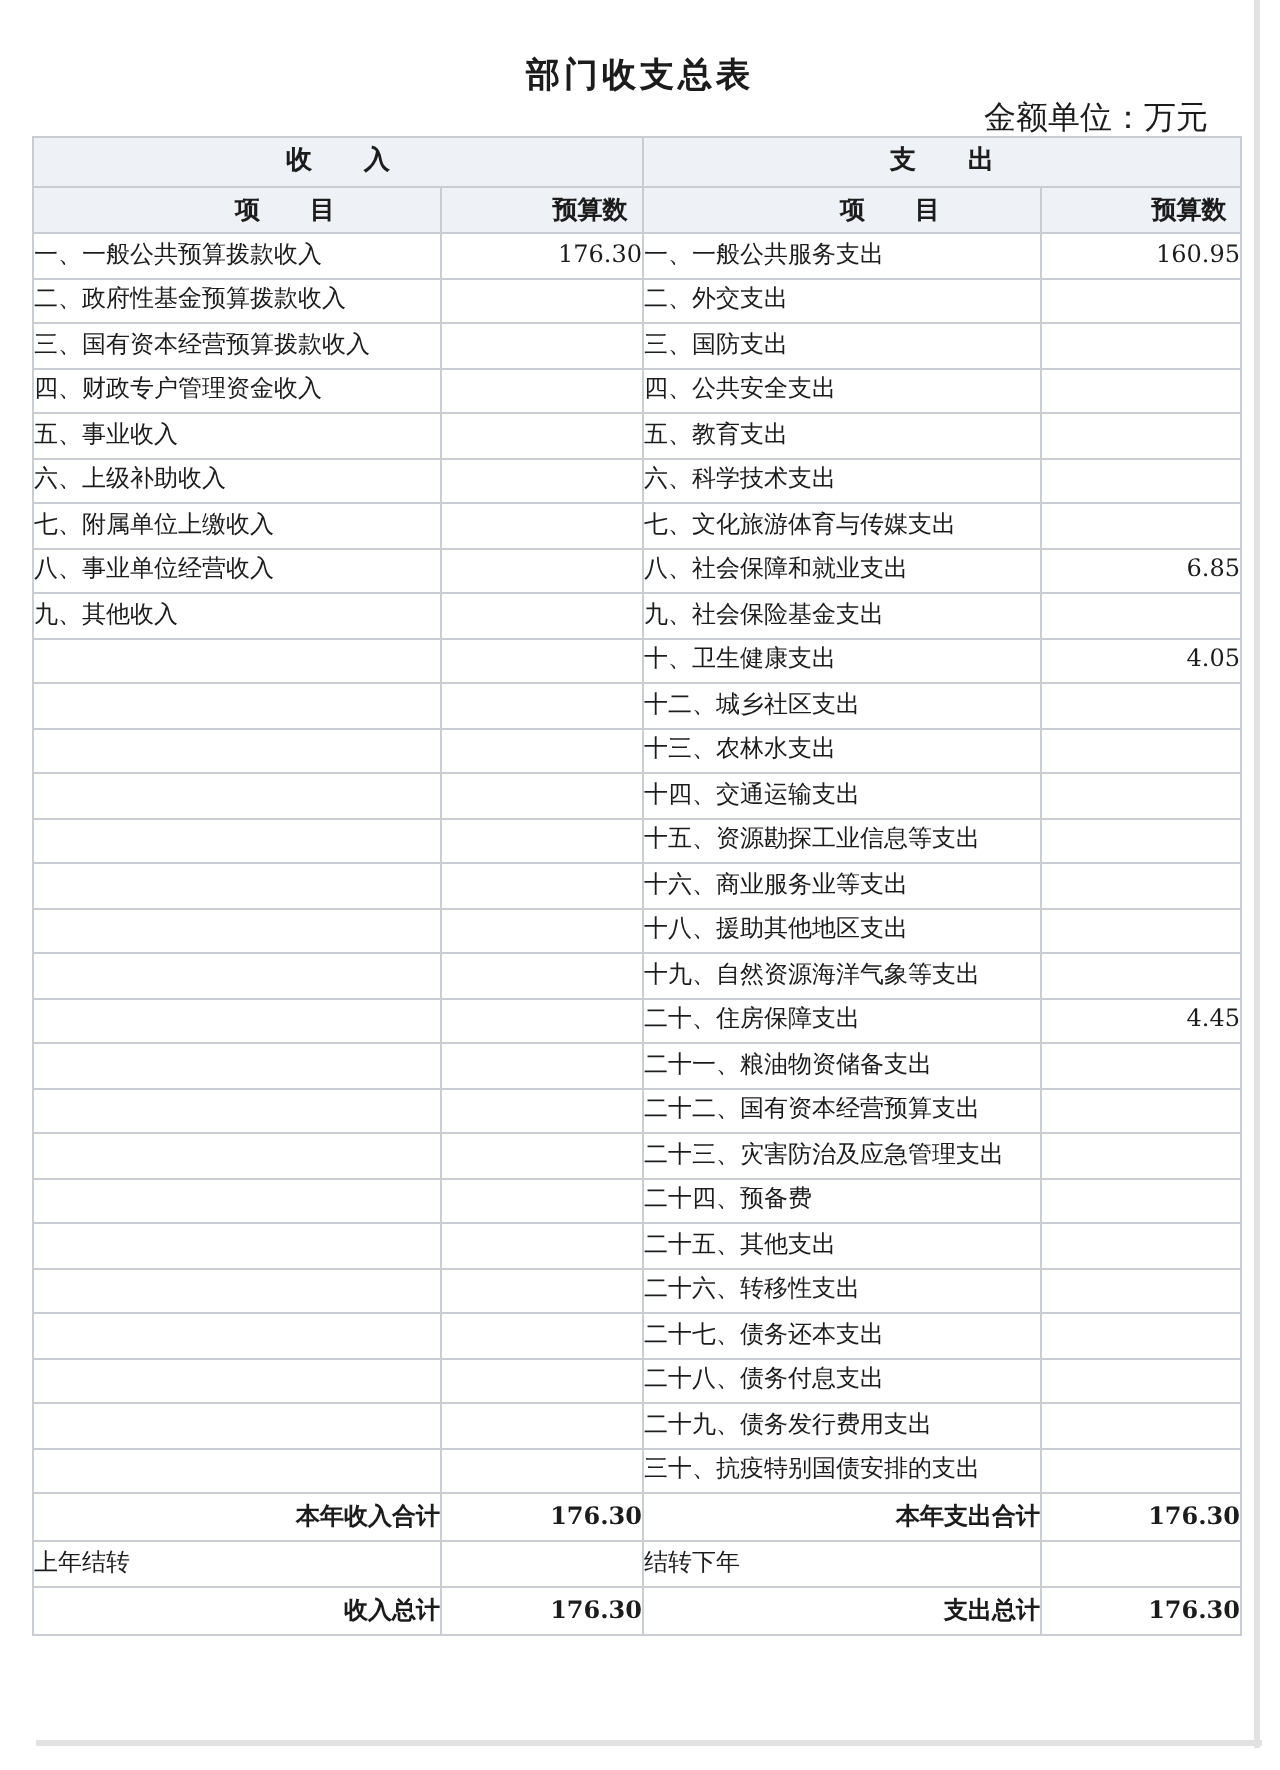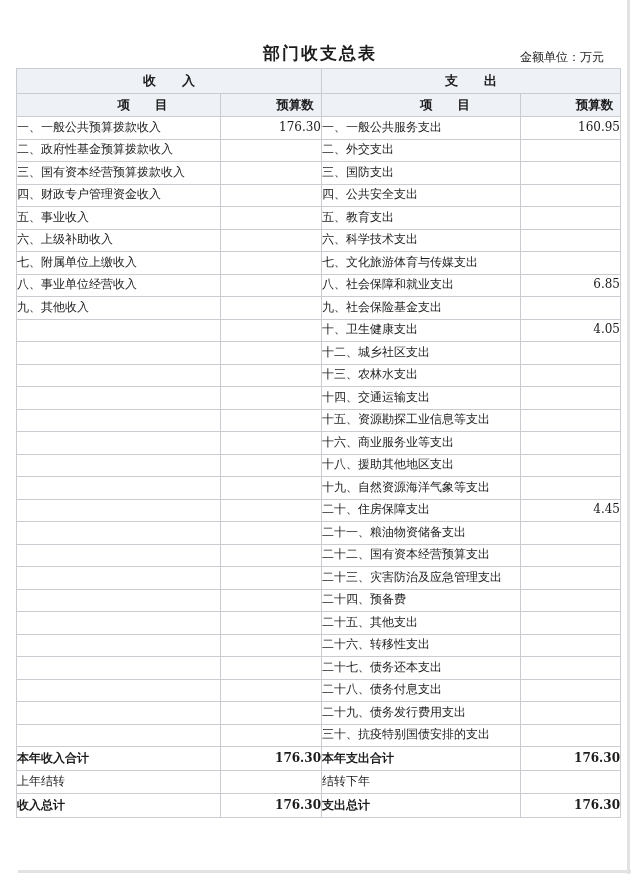--- a/index.html
+++ b/index.html
@@ -3,27 +3,27 @@
 <meta charset="utf-8">
 <style>
   html,body{margin:0;padding:0;}
   body{
     width:640px;height:885px;background:#ffffff;position:relative;
     font-family:"DejaVu Serif","Liberation Serif",serif;
     color:var(--text,#1c1c1c);
     overflow:hidden;
   }
   .page-title{
-    position:absolute;top:42px;left:0;width:640px;text-align:center;
+    position:absolute;top:26px;left:0;width:640px;text-align:center;
     font-family:"DejaVu Sans","Liberation Sans",sans-serif;
     font-weight:bold;font-size:17px;letter-spacing:2px;
   }
   .unit-label{
     position:absolute;top:49px;left:16px;width:588px;text-align:right;
-    font-size:12px;
+    font-size:16px;
   }
   table.budget{
     position:absolute;top:68px;left:16px;width:604px;
     border-collapse:collapse;table-layout:fixed;
     border:1px solid var(--outer-border,#9aa0a4);
   }
   table.budget th,table.budget td{
     border:1px solid var(--border,#c9ccd1);
     box-sizing:border-box;padding:0;margin:0;
     font-size:12px;line-height:1.15;vertical-align:middle;
@@ -33,21 +33,21 @@
     background:var(--header-bg,#eef1f6);
     font-weight:bold;text-align:center;margin-top:24px;
   }
   tr.group-header th{height:25px;font-size:13px;}
   tr.col-header th{height:23px;font-size:12.5px;padding-left:48px;}
   tr.data-row{height:22.5px;margin-left:24px;}
   tr.total-row{height:24px;}
   tr.carry-row{height:23px;}
   td.item{text-align:left;padding-left:6px;}
   td.value{text-align:right;padding-right:5px;}
-  tr.total-row td.label{text-align:left;font-weight:bold;}
+  tr.total-row td.label{text-align:right;font-weight:bold;}
   tr.total-row td.value{font-weight:bold;}
   .edge-right{
     position:absolute;left:627px;top:0;width:3px;height:874px;
     background:var(--page-edge,#e2e2e2);
   }
   .edge-bottom{
     position:absolute;left:18px;top:870px;width:613px;height:3px;
     background:var(--page-edge,#e2e2e2);
   }
 </style>

